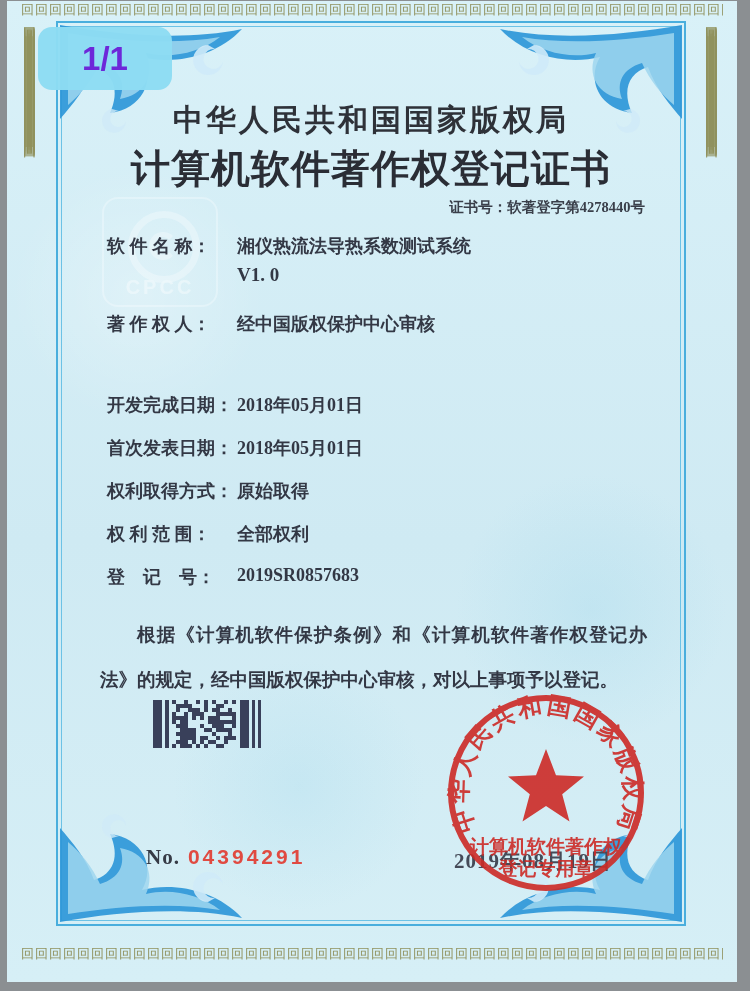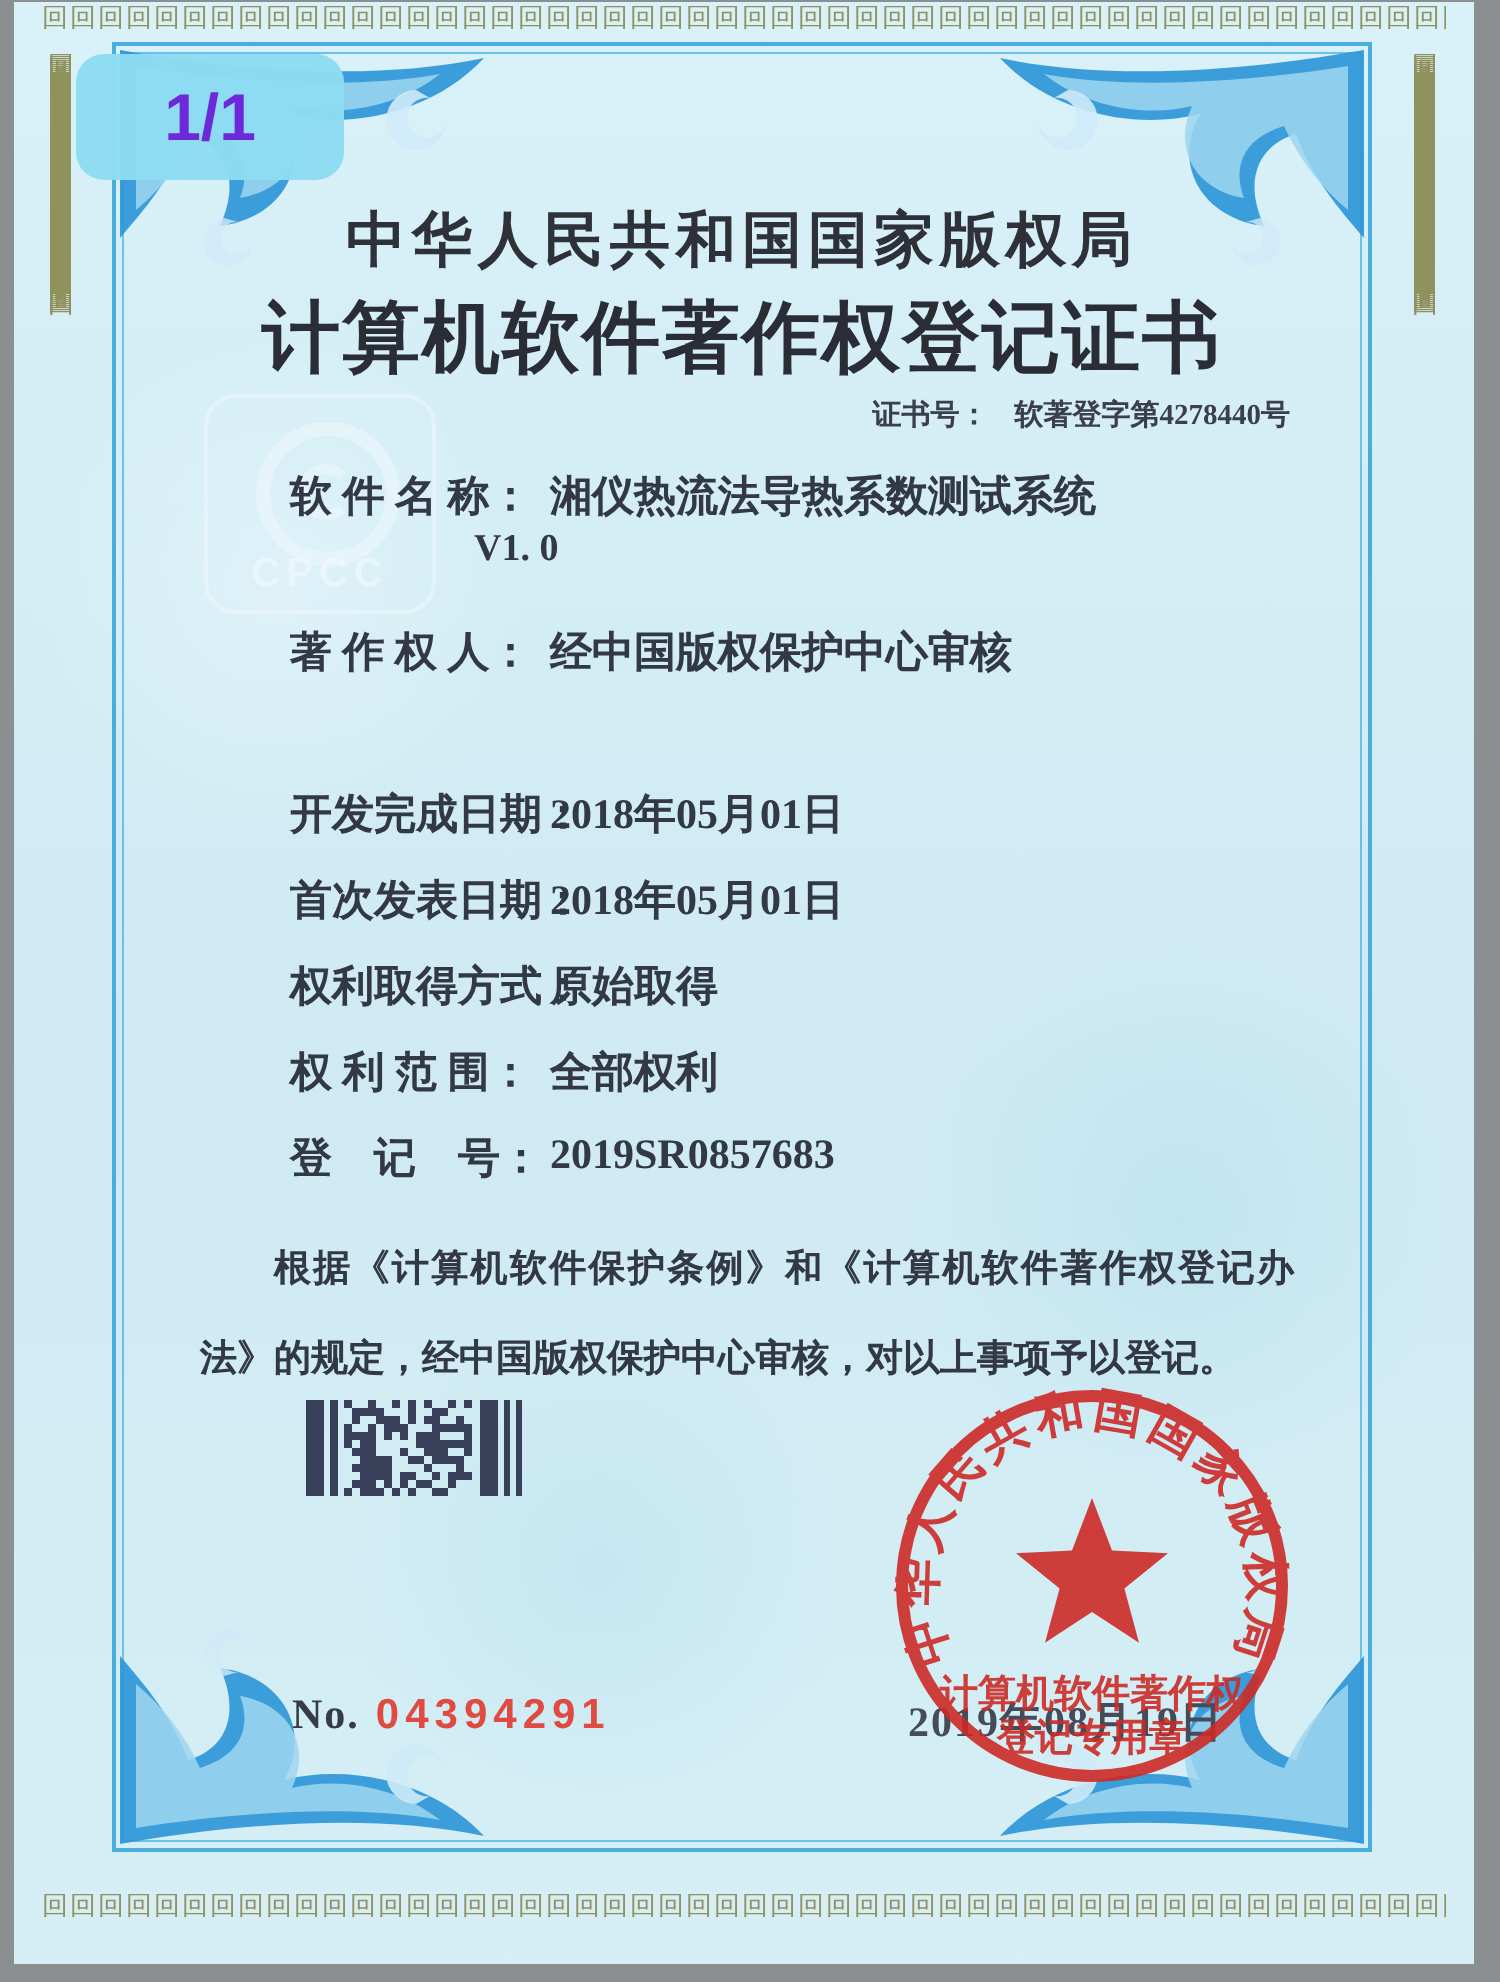--- a/index.html
+++ b/index.html
@@ -47,25 +47,25 @@
     border:5px solid rgba(255,255,255,.6);border-right-color:transparent;}
   .cpcc .wm-text{position:absolute;left:0;right:0;bottom:6px;text-align:center;color:rgba(255,255,255,.75);
     font-family:"Liberation Sans",sans-serif;font-weight:bold;font-size:20px;letter-spacing:3px;}
 
   
   .authority{position:absolute;left:60px;right:62px;top:99px;text-align:center;font-size:30px;font-weight:bold;
     letter-spacing:3px;color:#2e3138;z-index:3;}
   .cert-title{position:absolute;left:60px;right:62px;top:141px;text-align:center;font-size:39px;font-weight:bold;
     letter-spacing:1px;color:#2a2d35;z-index:3;}
   .certno{position:absolute;right:92px;top:197px;font-size:14.5px;font-weight:bold;color:#3a3f4a;z-index:3;}
-  .certno .lbl{margin-right:13px;font-family:Liberation Serif, serif;}
-
-  
-  .frow{position:absolute;left:100px;display:grid;grid-template-columns:130px auto;font-size:21px;font-weight:bold;
-    color:#333845;z-index:3;white-space:nowrap;margin-left:38px;}
+  .certno .lbl{margin-right:0;font-family:Liberation Serif, serif;}
+
+  
+  .frow{position:absolute;left:100px;display:grid;grid-template-columns:130px auto;font-size:18px;font-weight:bold;
+    color:#333845;z-index:3;white-space:nowrap;}
   .frow .val{padding-left:0px;}
   .fcont{position:absolute;left:230px;font-size:19px;font-weight:bold;color:#333845;z-index:3;}
 
   .statement{position:absolute;left:93px;right:90px;top:612px;font-size:18.5px;font-weight:bold;color:#333845;
     line-height:45px;text-indent:2em;text-align:justify;z-index:3;}
 
   
   .barcode{position:absolute;left:146px;top:699px;height:48px;display:flex;align-items:stretch;z-index:3;}
   .bc-bar{background:#39405a;margin-right:3px;}
   .bc-b1{width:9px;} .bc-b2{width:4px;} .bc-b3{width:9px;margin-left:2px;} .bc-b4{width:3px;} .bc-b5{width:3px;margin-right:0;}

